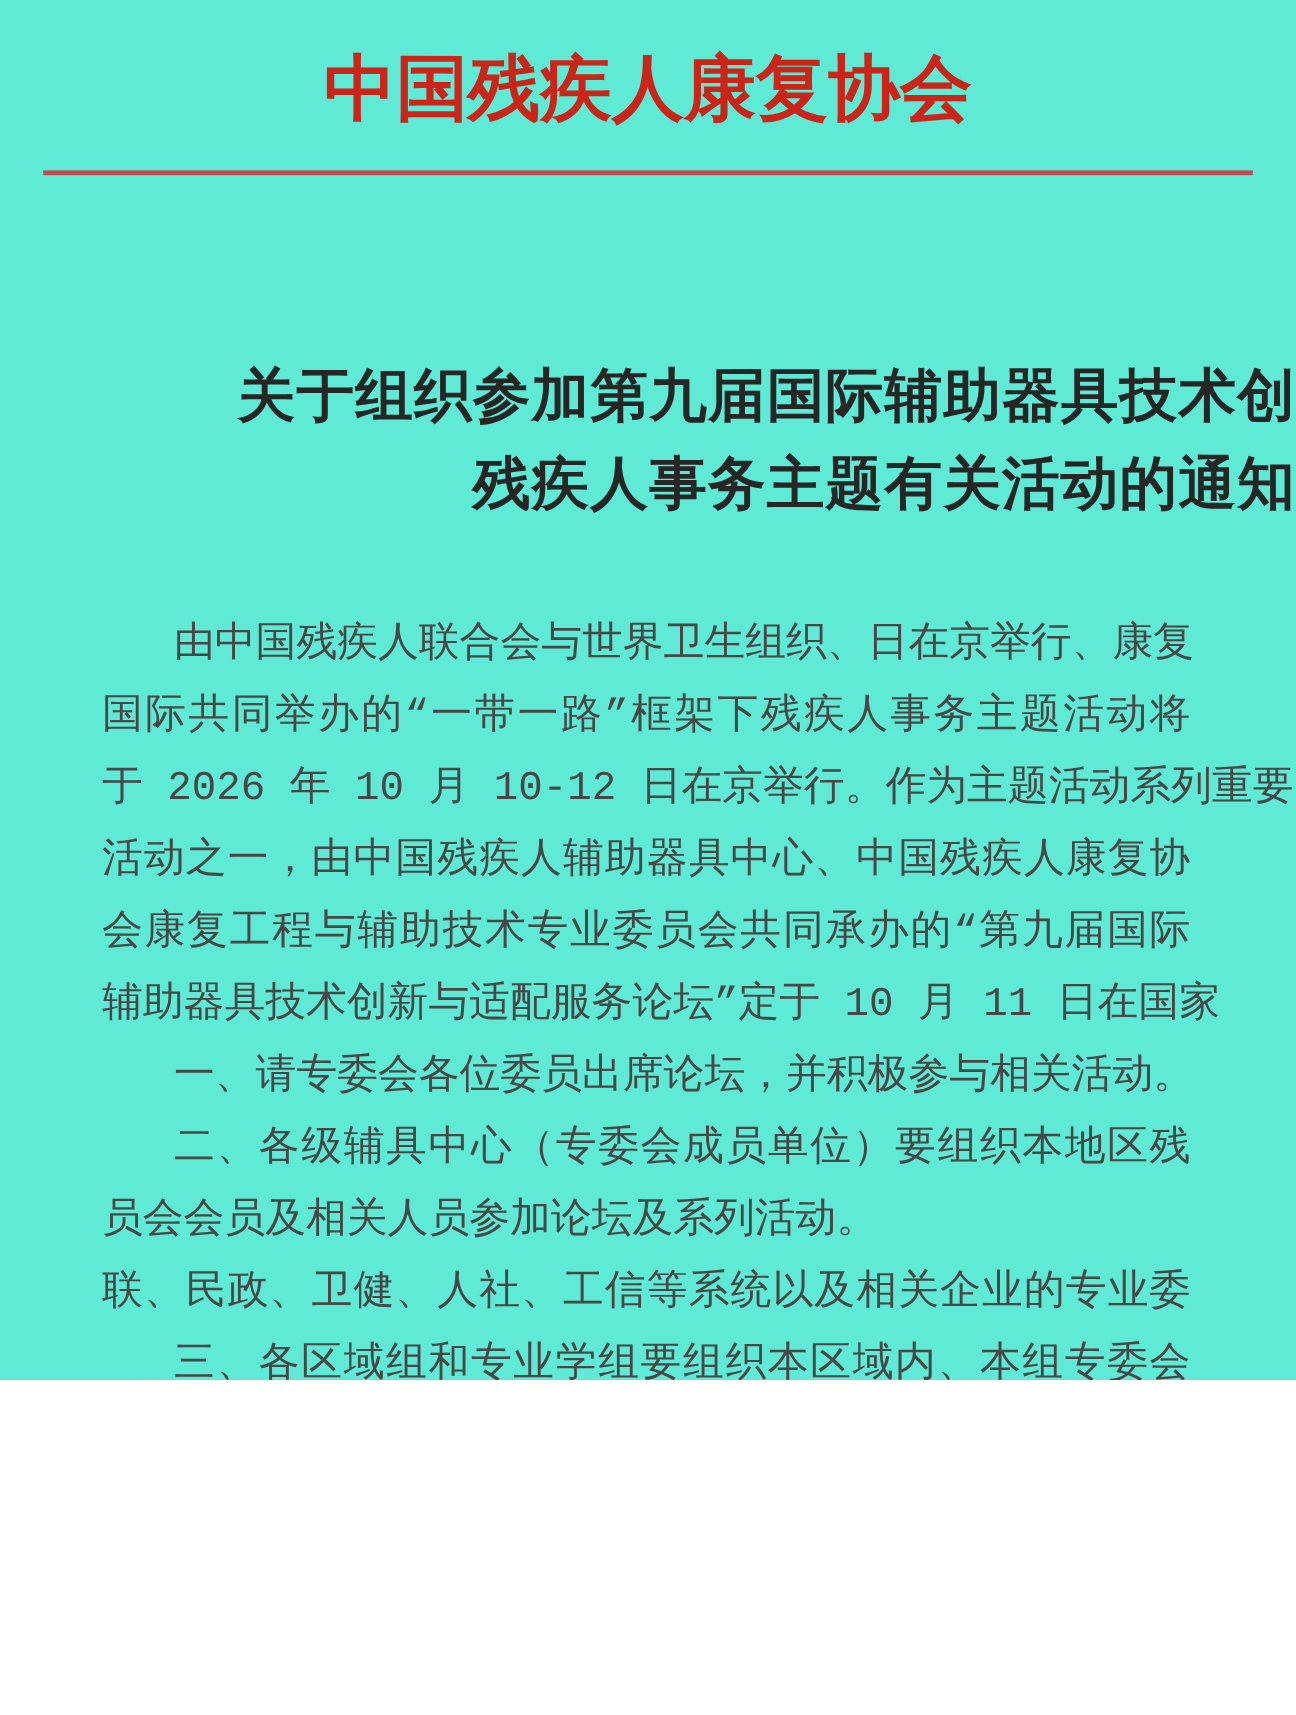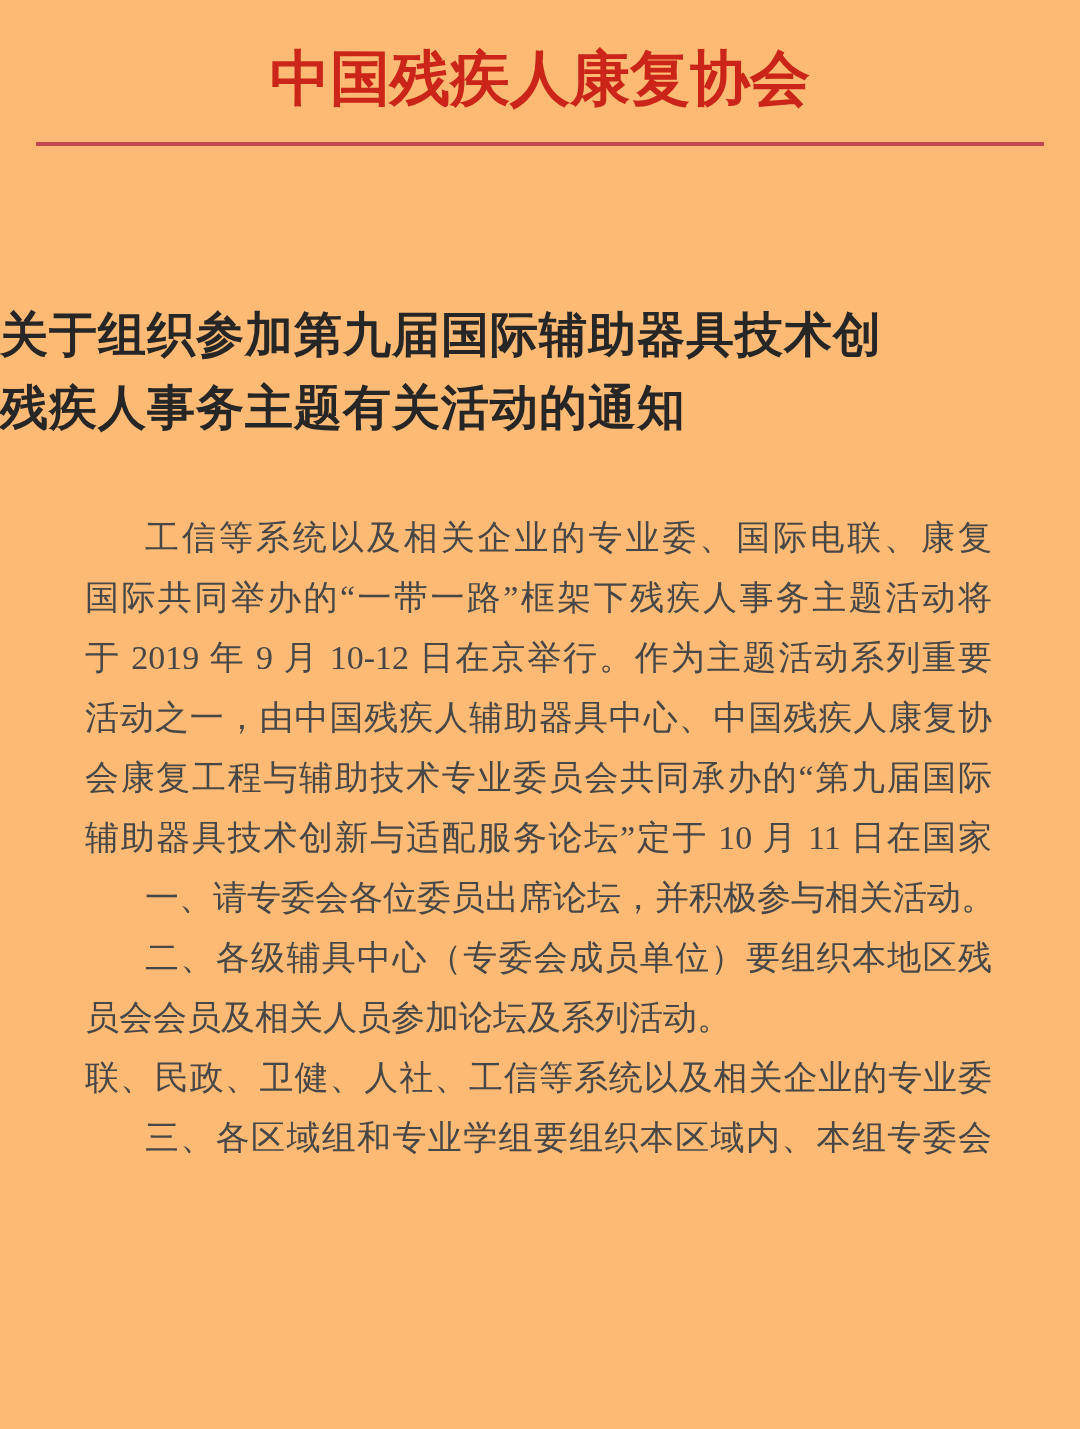--- a/index.html
+++ b/index.html
@@ -1,43 +1,43 @@
 <!DOCTYPE html>
 <html><head>
 <meta charset="utf-8">
 <style>
   * { margin: 0; padding: 0; box-sizing: border-box; }
   html, body { background: #ffffff; }
   .page {
     position: relative;
     width: 1080px;
-    height: 1429px;
-    background: #fdba74;
+    height: 1150px;
+    background: #5eead4;
     overflow: hidden;
-    font-family: Liberation Serif, serif;
+    font-family: Liberation Mono, monospace;
   }
   
   .letterhead { padding-top: 42px; text-align: center; }
   .org-line {
     font-size: 60px;
     line-height: 74px;
     font-weight: 700;
     color: #cb2418;
     white-space: nowrap;
   }
   .red-rule {
     width: 1008px;
     height: 4px;
     background: #c14950;
     margin: 26px auto 0 auto;
   }
   
   .title {
     margin-top: 152px;
-    text-align: left;
+    text-align: right;
     font-size: 48px;
     line-height: 73px;
     font-weight: 700;
     color: #262626;
     letter-spacing: 1px;
   }
   .title .t-line { white-space: nowrap; }
   
   .body {
     margin-top: 64px;
@@ -60,23 +60,23 @@
     <div class="red-rule"></div>
   </header>
 
   <h1 class="title">
     <div class="t-line">关于组织参加第九届国际辅助器具技术创</div>
     <div class="t-line">残疾人事务主题有关活动的通知</div>
   </h1>
 
   <main class="body">
 
-    <div class="ln ind fill">工信等系统以及相关企业的专业委、国际电联、康复</div>
+    <div class="ln ind fill">由中国残疾人联合会与世界卫生组织、日在京举行、康复</div>
     <div class="ln fill">国际共同举办的“一带一路”框架下残疾人事务主题活动将</div>
-    <div class="ln fill">于 2019 年 9 月 10-12 日在京举行。作为主题活动系列重要</div>
+    <div class="ln fill">于 2026 年 10 月 10-12 日在京举行。作为主题活动系列重要</div>
     <div class="ln fill">活动之一，由中国残疾人辅助器具中心、中国残疾人康复协</div>
     <div class="ln fill">会康复工程与辅助技术专业委员会共同承办的“第九届国际</div>
     <div class="ln fill">辅助器具技术创新与适配服务论坛”定于 10 月 11 日在国家</div>
 
     <div class="ln ind fill">一、请专委会各位委员出席论坛，并积极参与相关活动。</div>
 
     <div class="ln ind fill">二、各级辅具中心（专委会成员单位）要组织本地区残</div>
     <div class="ln">员会会员及相关人员参加论坛及系列活动。</div>
     <div class="ln fill">联、民政、卫健、人社、工信等系统以及相关企业的专业委</div>
 

